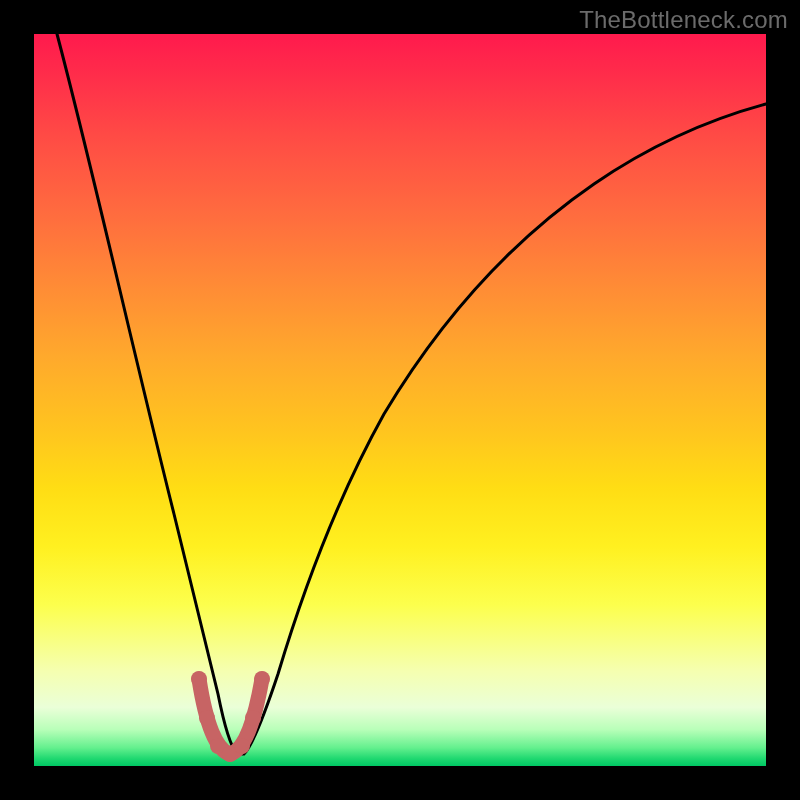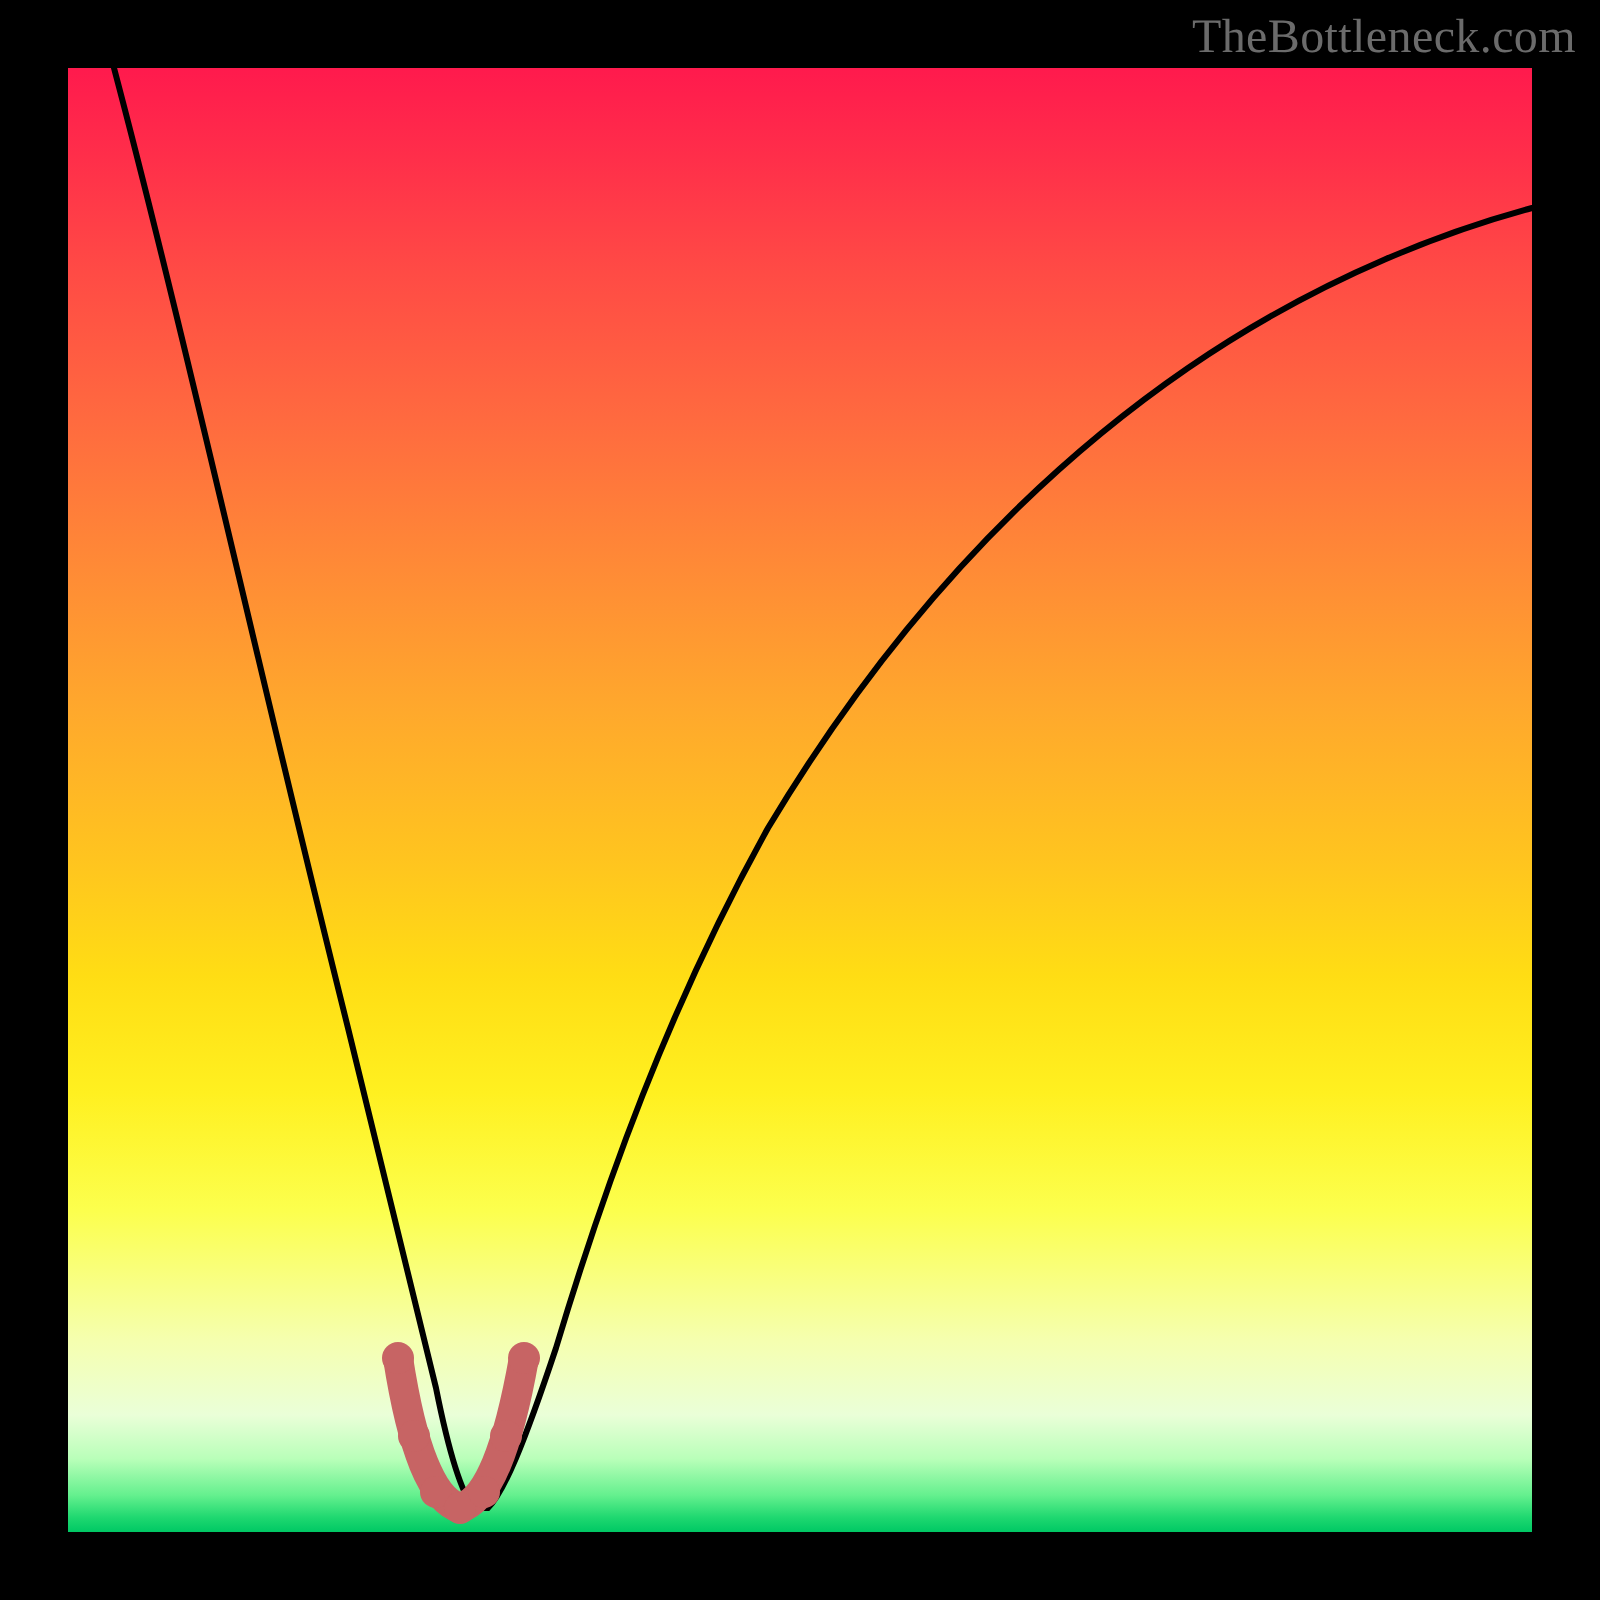--- a/index.html
+++ b/index.html
@@ -11,21 +11,20 @@
     overflow: hidden;
     font-family: Arial, Helvetica, sans-serif;
   }
   .frame {
     position: absolute;
     left: 0;
     top: 0;
     width: 800px;
     height: 800px;
     background: #000;
-    font-family: Liberation Serif, serif;
   }
   .plot {
     position: absolute;
     left: 34px;
     top: 34px;
     width: 732px;
     height: 732px;
     
     background: linear-gradient(to bottom,
       #ff1a4d 0%,

